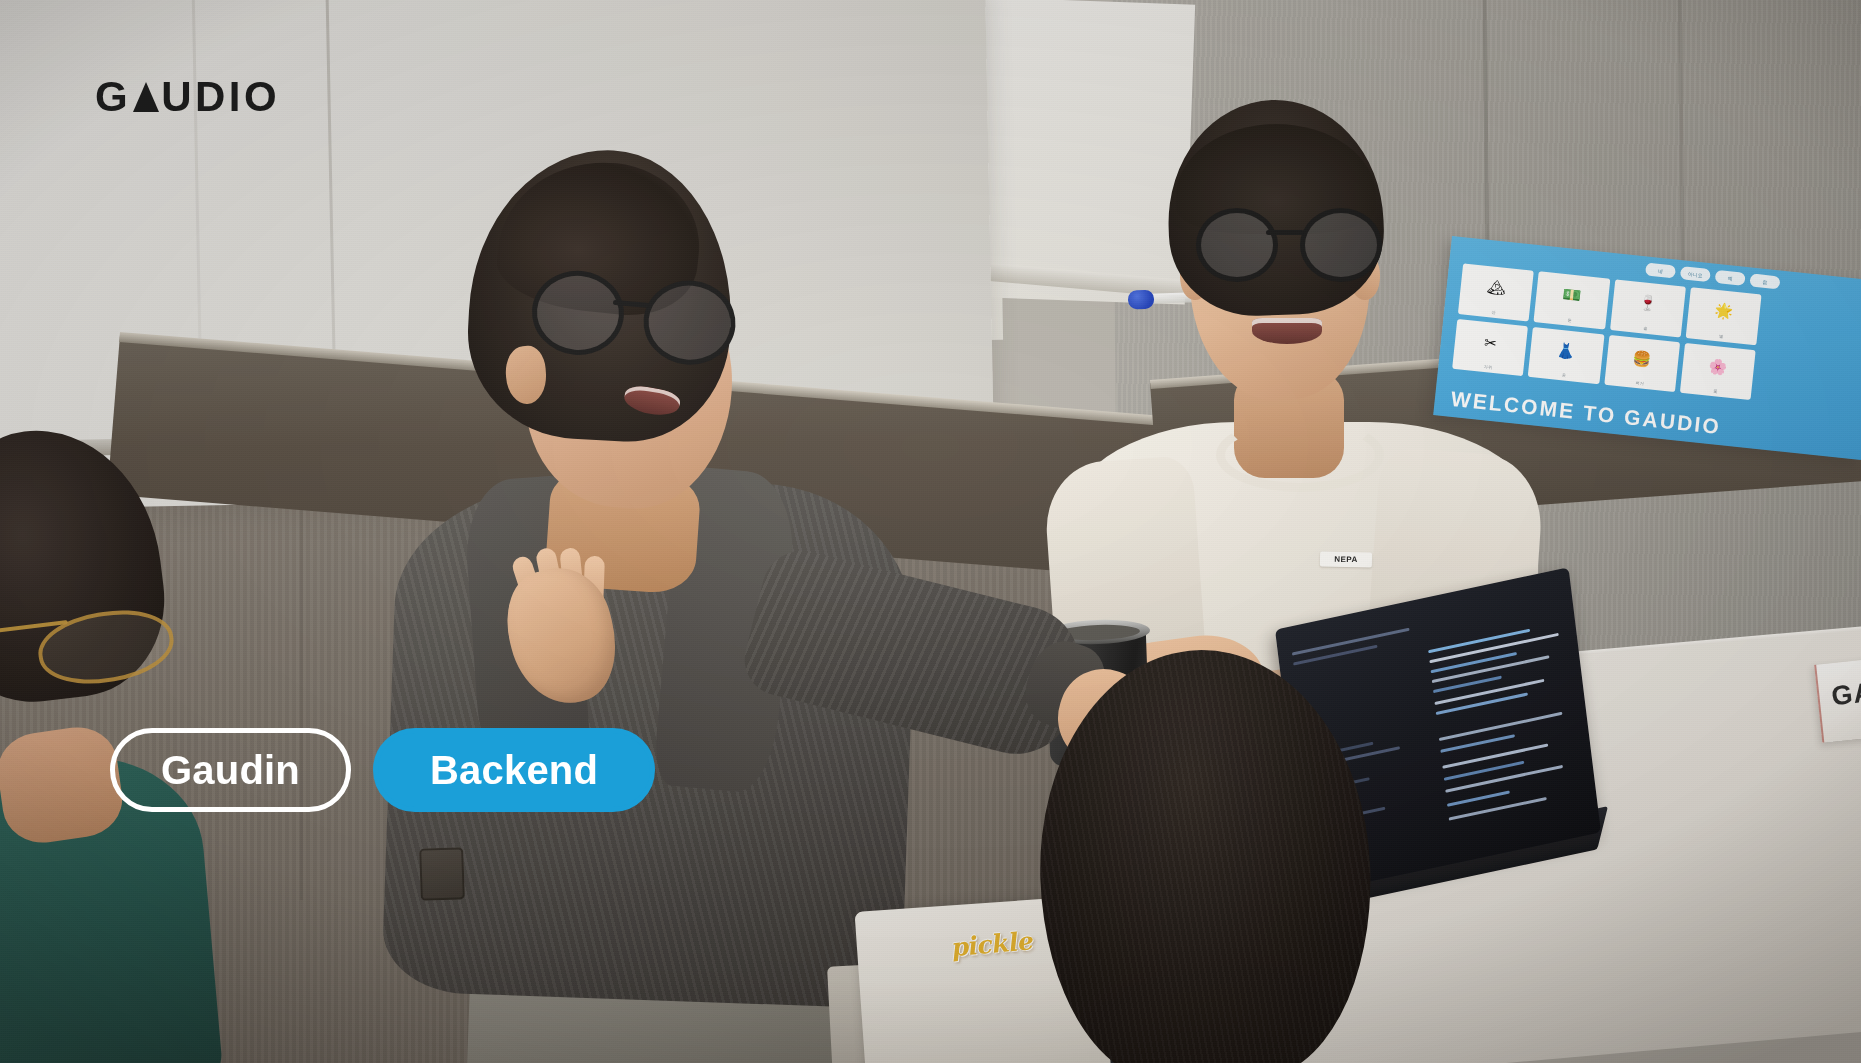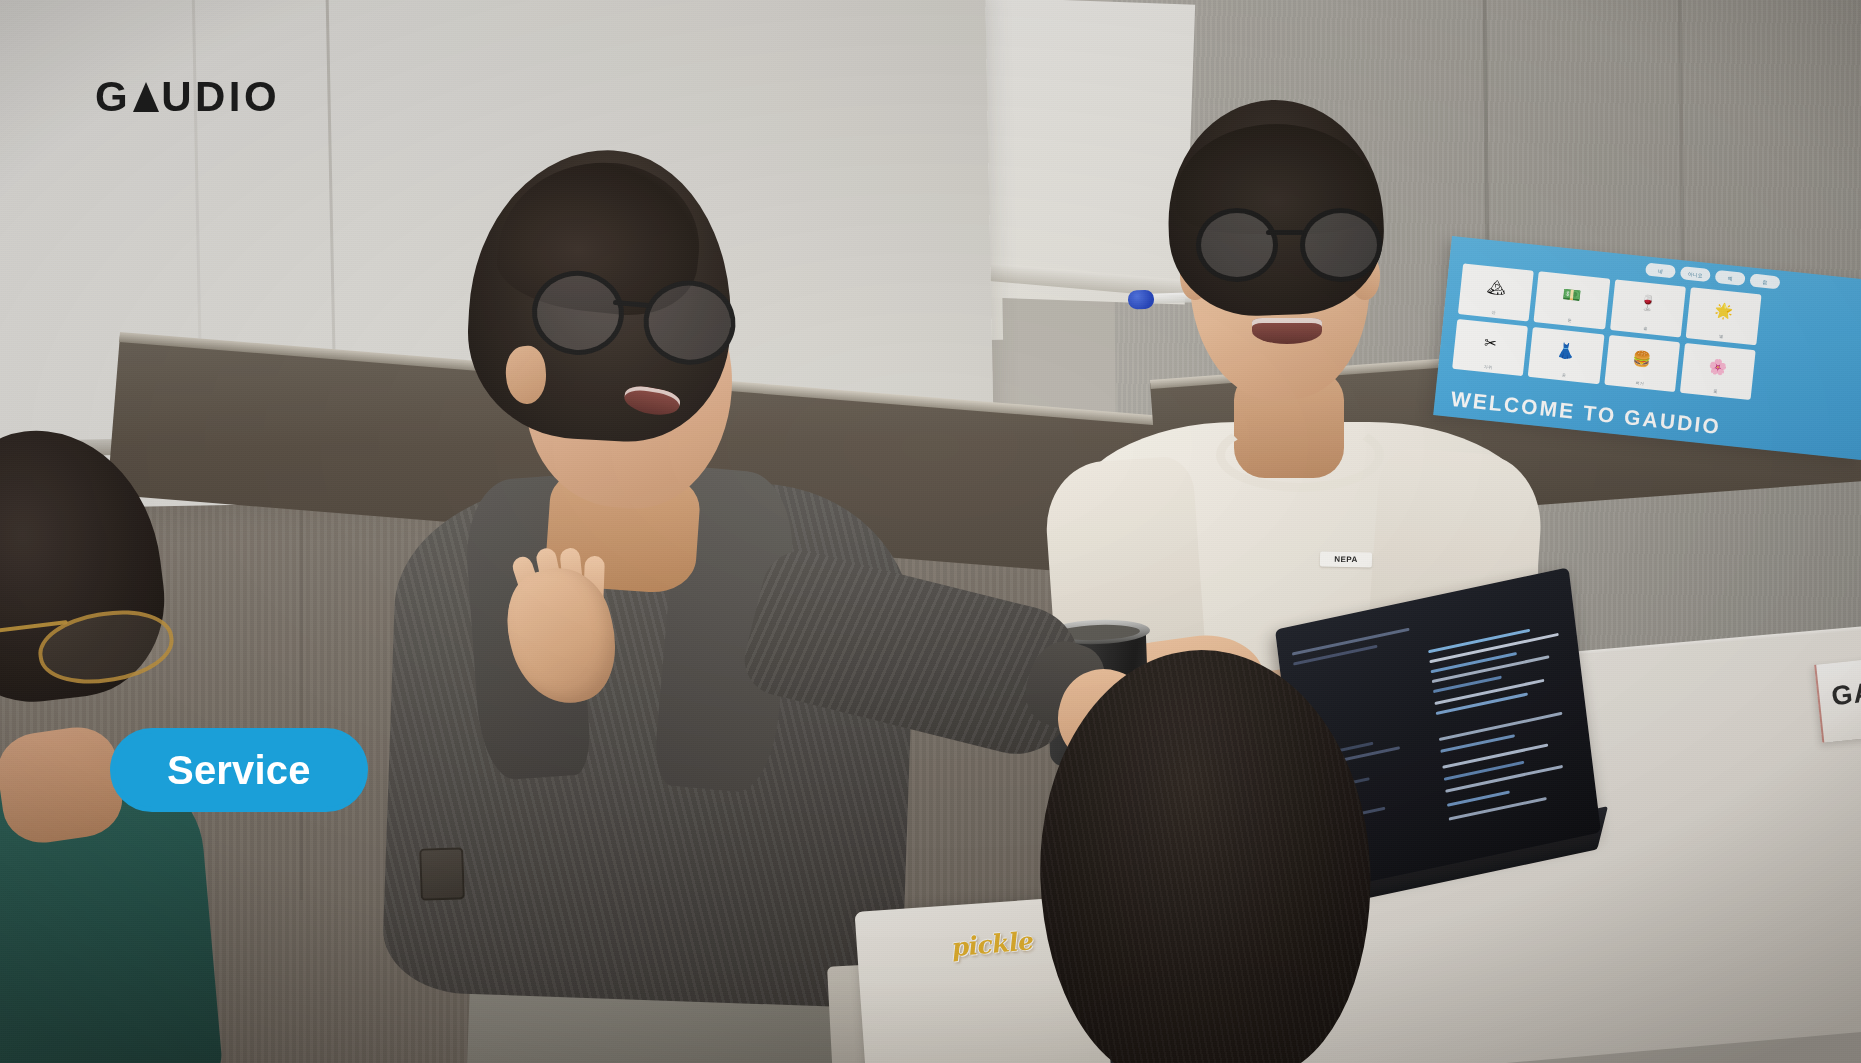--- a/index.html
+++ b/index.html
@@ -1029,17 +1029,18 @@
     <div class="grain"></div>
   </div>
 
   <div class="brand-logo">
     <span>G</span>
       <span class="triA"></span>
       <span>UDIO</span>
   </div>
 
   <div class="tag-row">
-    <div class="tag tag-filled">Service</div>
+    <div class="tag tag-outline">Gaudin</div>
+    <div class="tag tag-filled">Backend</div>
   </div>
 
 
 </div>
 
 </body></html>

